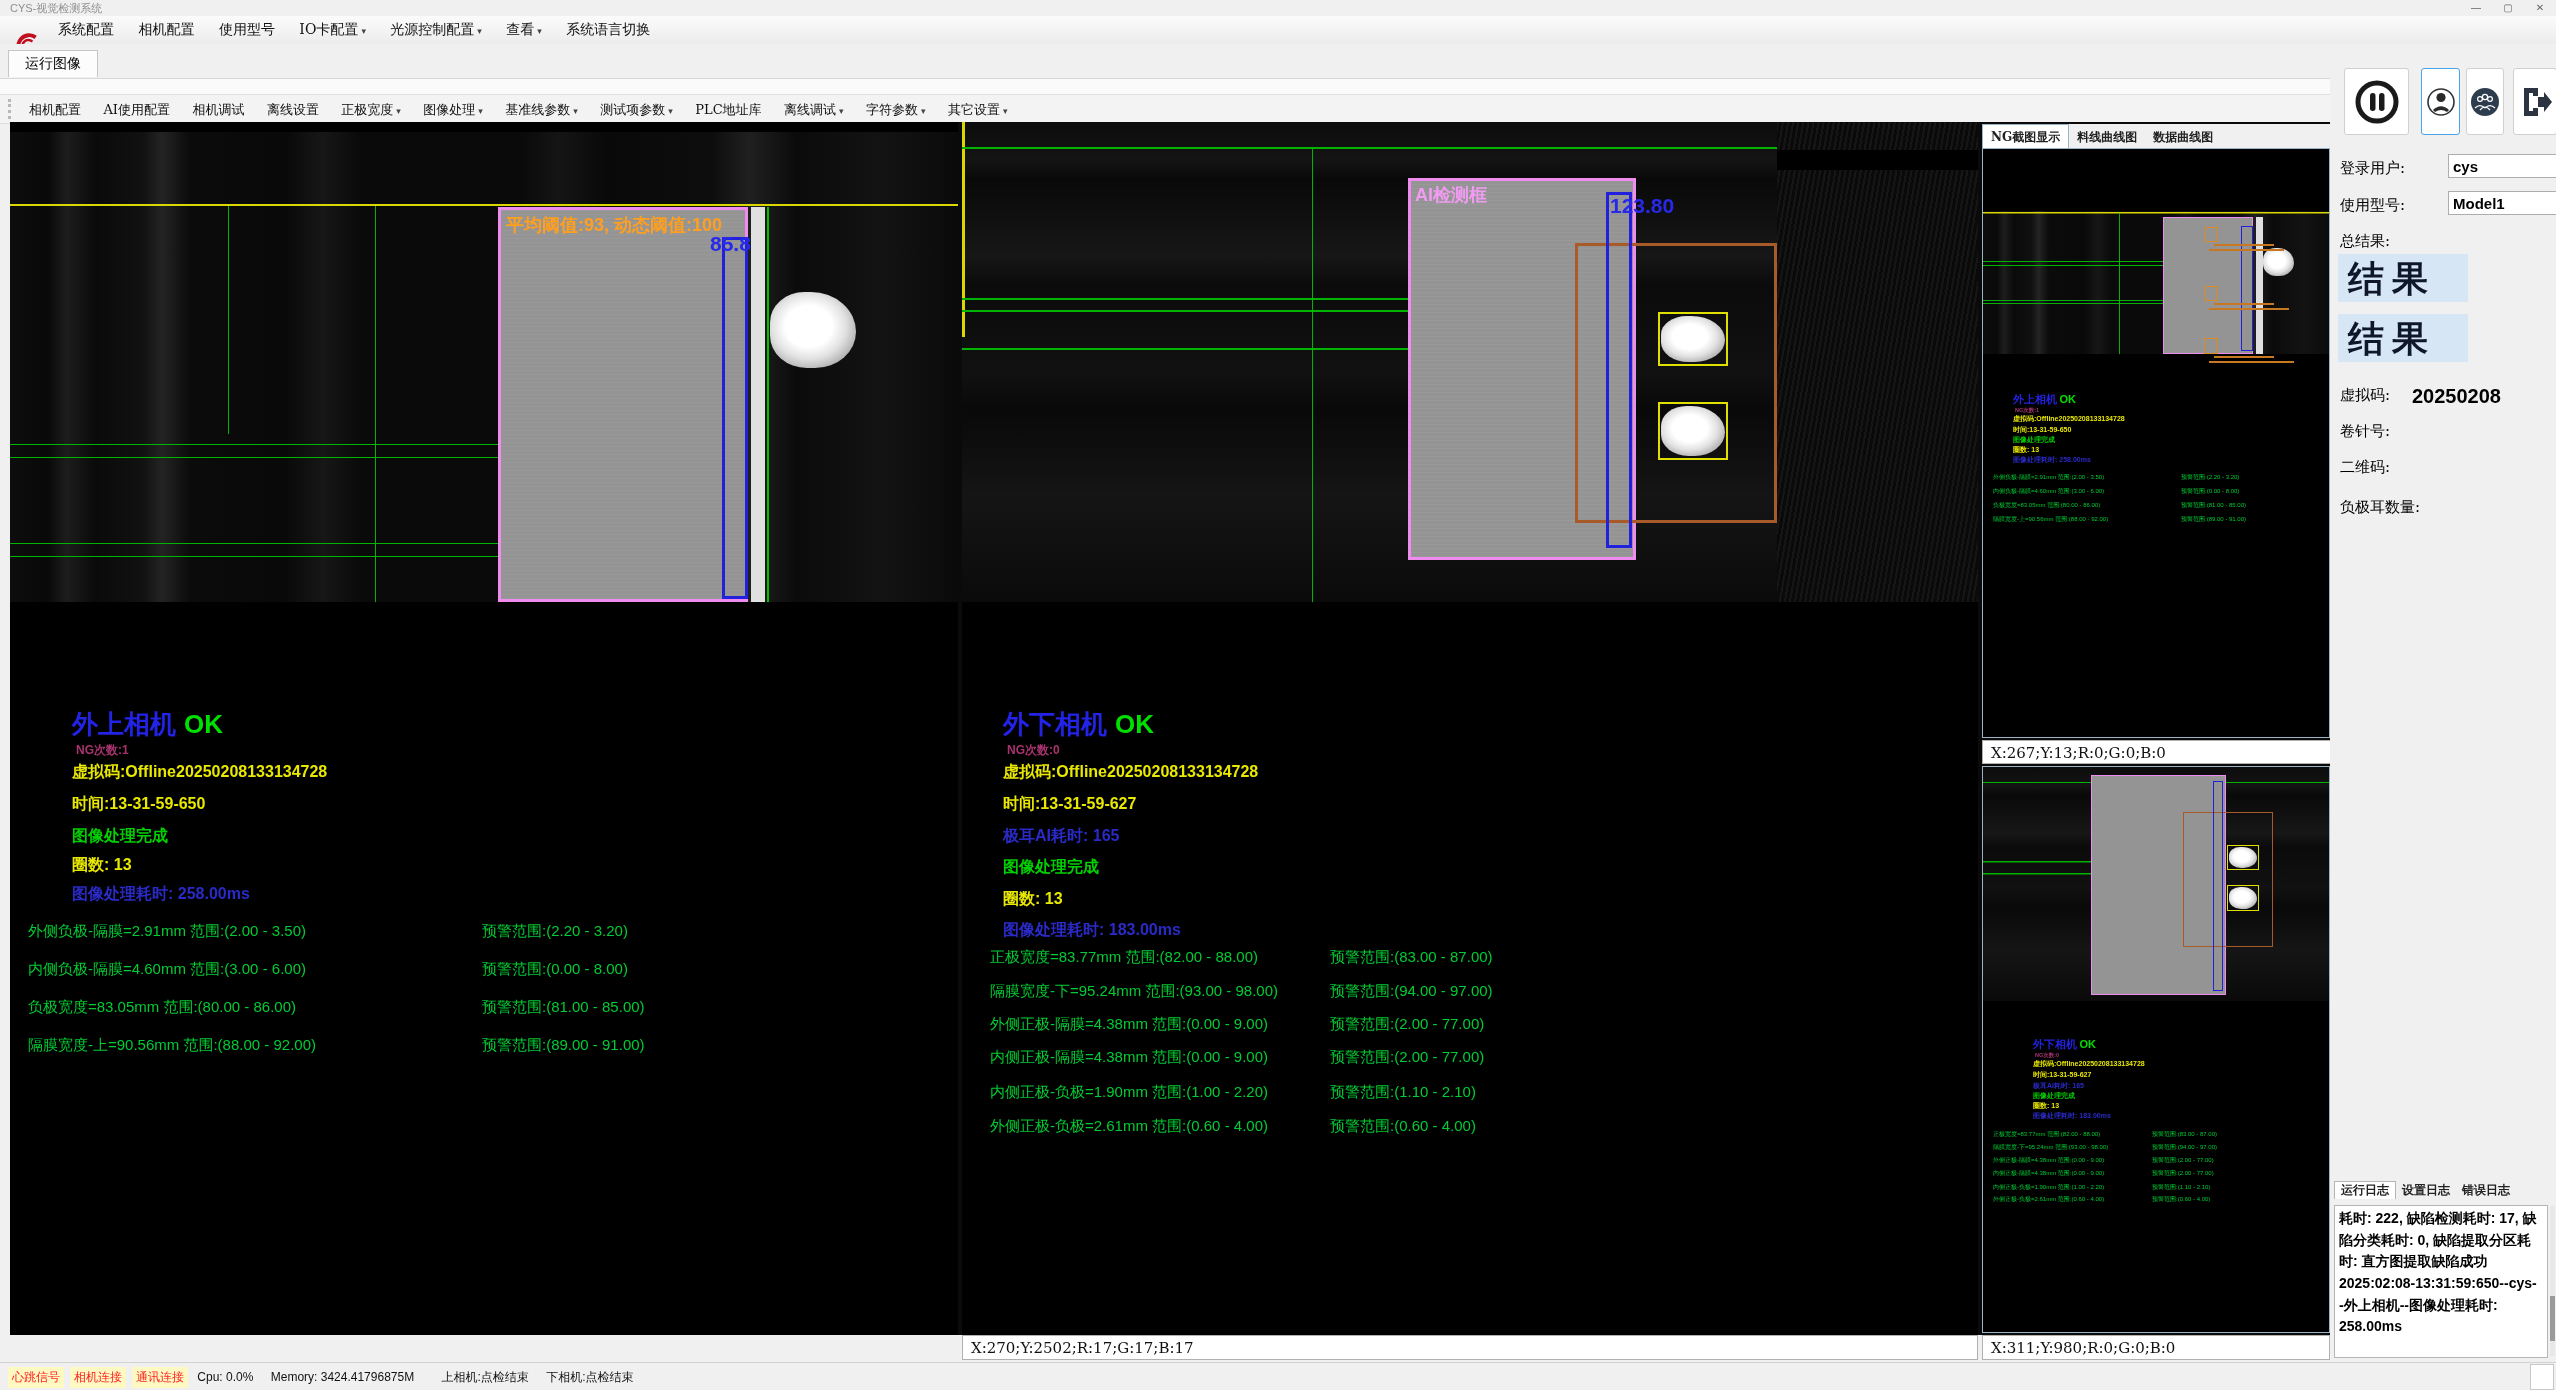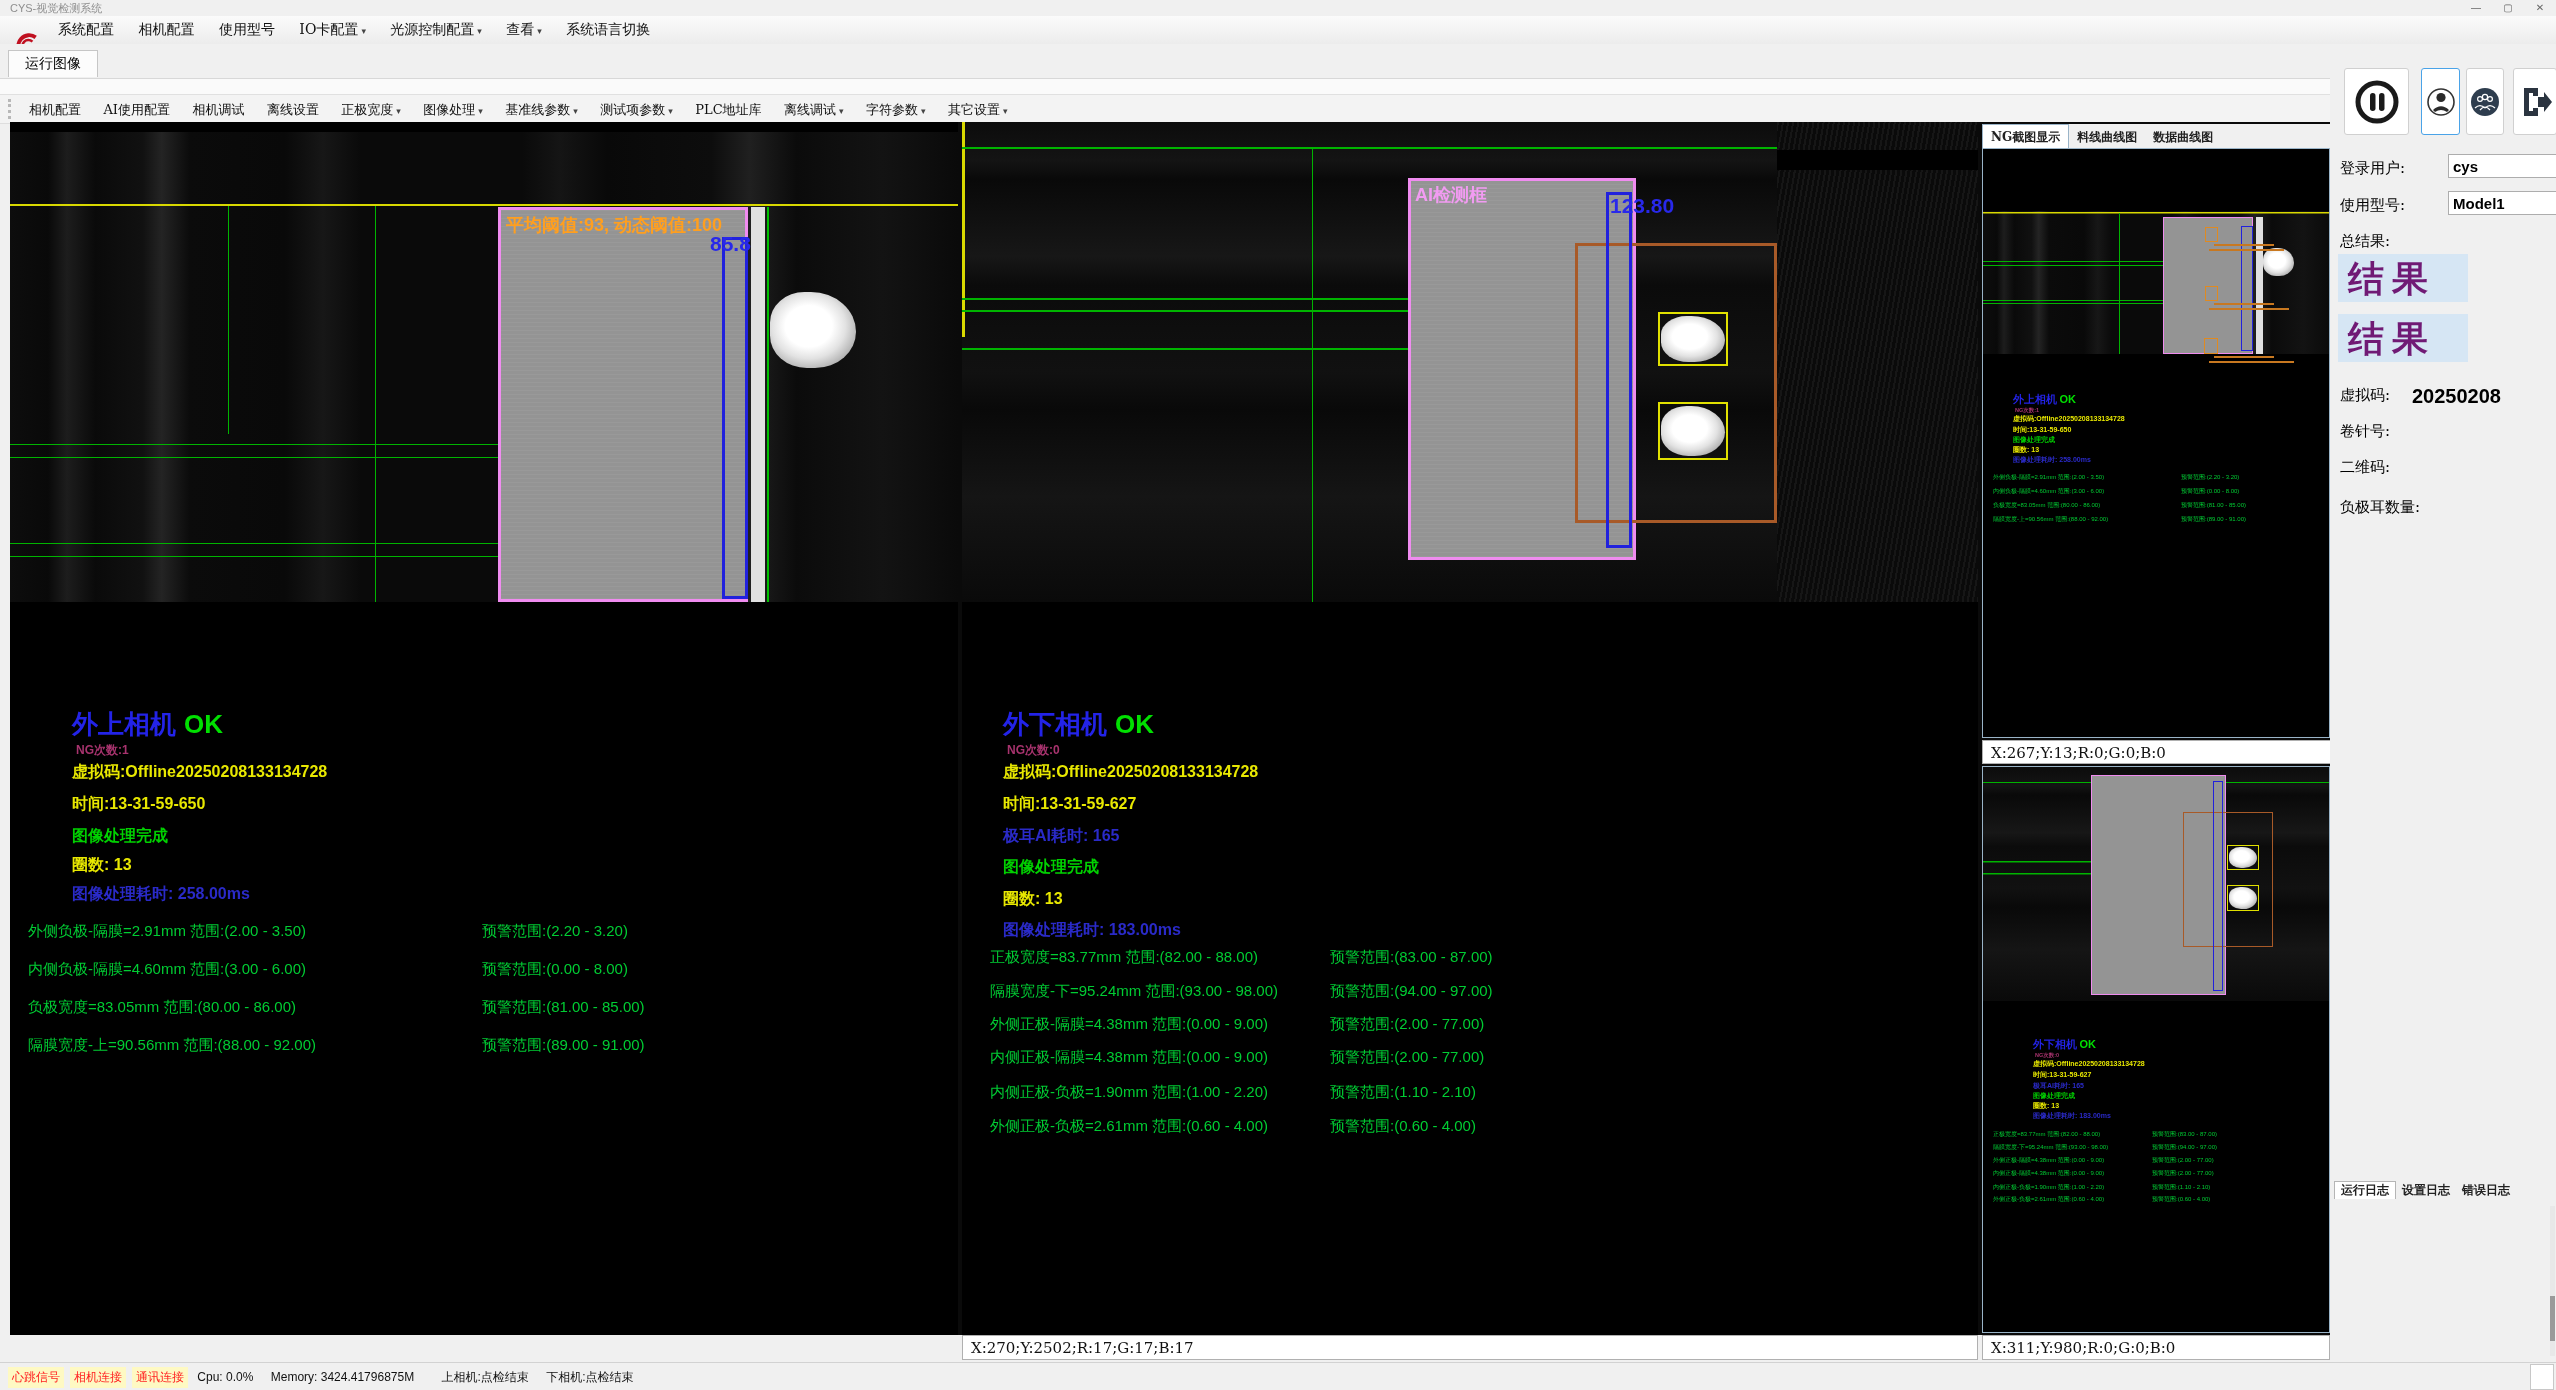--- a/index.html
+++ b/index.html
@@ -69,21 +69,21 @@
   .mini-t{font-size:14px;font-weight:600;white-space:nowrap;}
   .mini-m{position:absolute;font-size:12px;color:#00cc33;white-space:nowrap;}
   .obar{position:absolute;background:#c87820;height:4px;}
   
   #sidebar{left:2330px;top:44px;width:226px;height:1318px;background:#f0f0f0;}
   .sbtn{position:absolute;top:24px;height:65px;background:#fff;border:1px solid #d0d0d0;border-radius:3px;
         display:flex;align-items:center;justify-content:center;}
   .sb-label{font-size:15px;font-family:"DejaVu Serif",serif;color:#000;}
   .sb-input{position:absolute;height:22px;border:1px solid #adadad;background:#fff;font-size:15px;font-weight:700;
             padding:0 4px;font-family:"Liberation Sans",sans-serif;}
-  .result-box{position:absolute;left:8px;width:120px;height:48px;background:#d6e6f4;color:#701a75;
+  .result-box{position:absolute;left:8px;width:120px;height:48px;background:#d6e6f4;color:#0f172a;
               font-size:36px;font-weight:700;font-family:"DejaVu Serif",serif;letter-spacing:8px;
               padding-left:10px;line-height:48px;}
   .logtab{display:inline-block;padding:0 6px;font-size:12px;font-weight:700;font-family:"DejaVu Serif",serif;color:#222;}
   .logtab.active{background:#fff;border:1px solid #b5b5b5;border-bottom:none;}
   #log-box{position:absolute;left:4px;top:1161px;width:214px;height:153px;background:#fff;border:1px solid #b5b5b5;
            font-size:14px;font-weight:600;line-height:1.55;padding:2px 10px 2px 4px;box-sizing:border-box;overflow:hidden;}
   #log-scroll{position:absolute;right:1px;top:1162px;width:5px;height:150px;background:#e8e8e8;}
   #log-thumb{position:absolute;right:0;top:90px;width:5px;height:45px;background:#9a9a9a;}
   
   #statusbar{left:0;top:1362px;width:2556px;height:28px;background:#f0f0f0;border-top:1px solid #d2d2d2;font-size:12px;}
@@ -360,20 +360,21 @@
 
     <div class="a sb-label" style="left:10px;top:342px;">虚拟码:</div>
     <div class="a" style="left:82px;top:341px;font-size:20px;font-weight:700;">20250208</div>
     <div class="a sb-label" style="left:10px;top:378px;">卷针号:</div>
     <div class="a sb-label" style="left:10px;top:414px;">二维码:</div>
     <div class="a sb-label" style="left:10px;top:454px;">负极耳数量:</div>
 
     <div class="a" style="left:4px;top:1136px;">
       <span class="logtab active">运行日志</span><span class="logtab">设置日志</span><span class="logtab">错误日志</span>
     </div>
+    <div id="log-box">耗时: 222, 缺陷检测耗时: 17, 缺陷分类耗时: 0, 缺陷提取分区耗时: 直方图提取缺陷成功 2025:02:08-13:31:59:650--cys--外上相机--图像处理耗时: 258.00ms</div>
     <div id="log-scroll">
         <div id="log-thumb"></div>
       </div>
   </div>
 
   <div class="a" id="statusbar">
     <div style="padding:4px 0 0 8px;">
       <span class="badge">心跳信号</span><span class="badge">相机连接</span><span class="badge">通讯连接</span>
       <span class="sb-text">Cpu:  0.0%</span>
       <span class="sb-text">Memory:  3424.41796875M</span>

